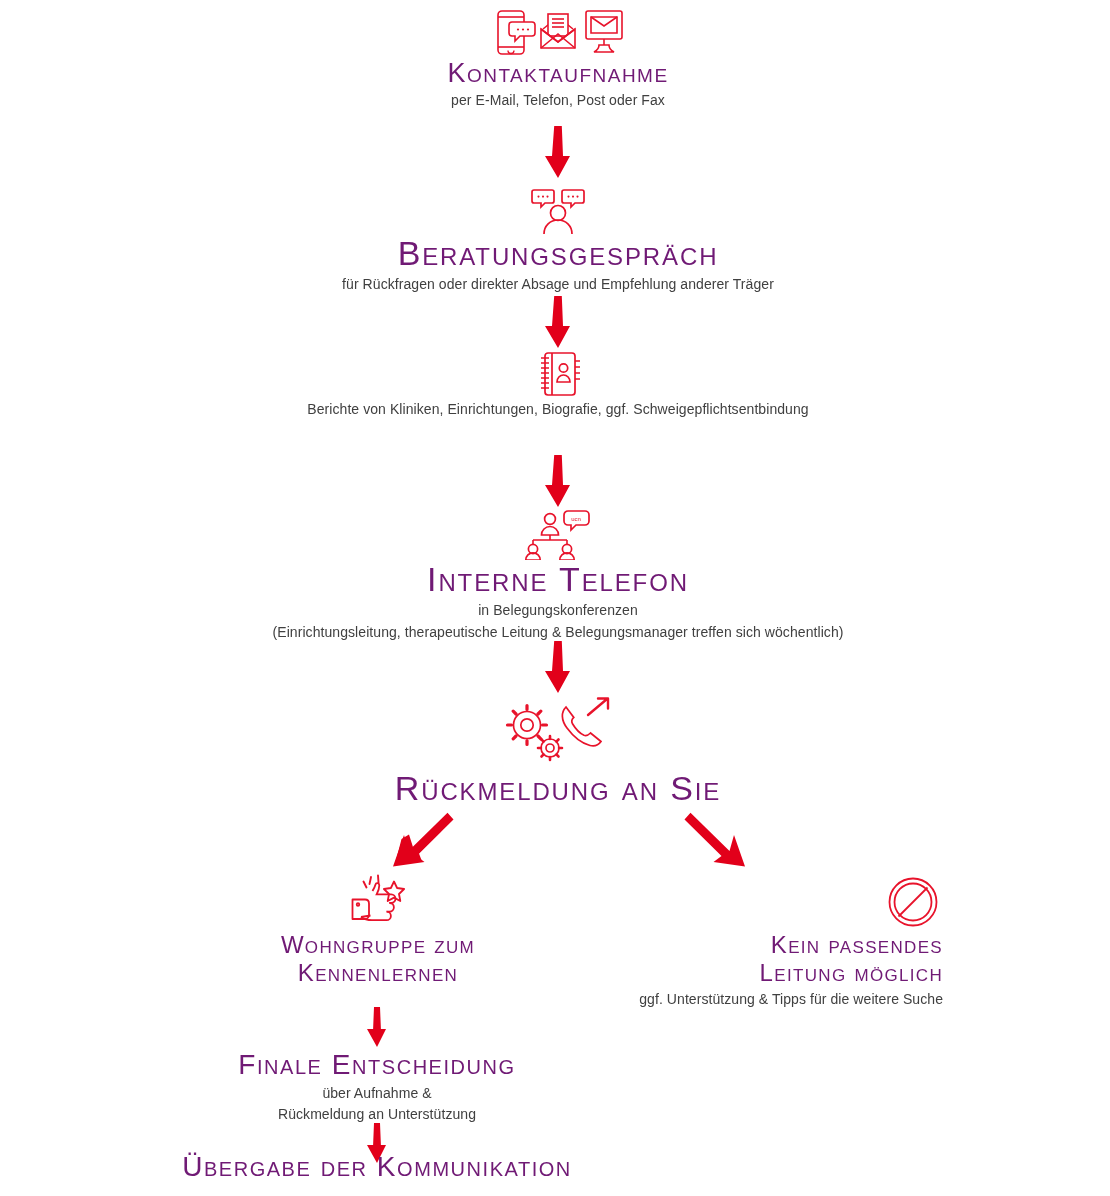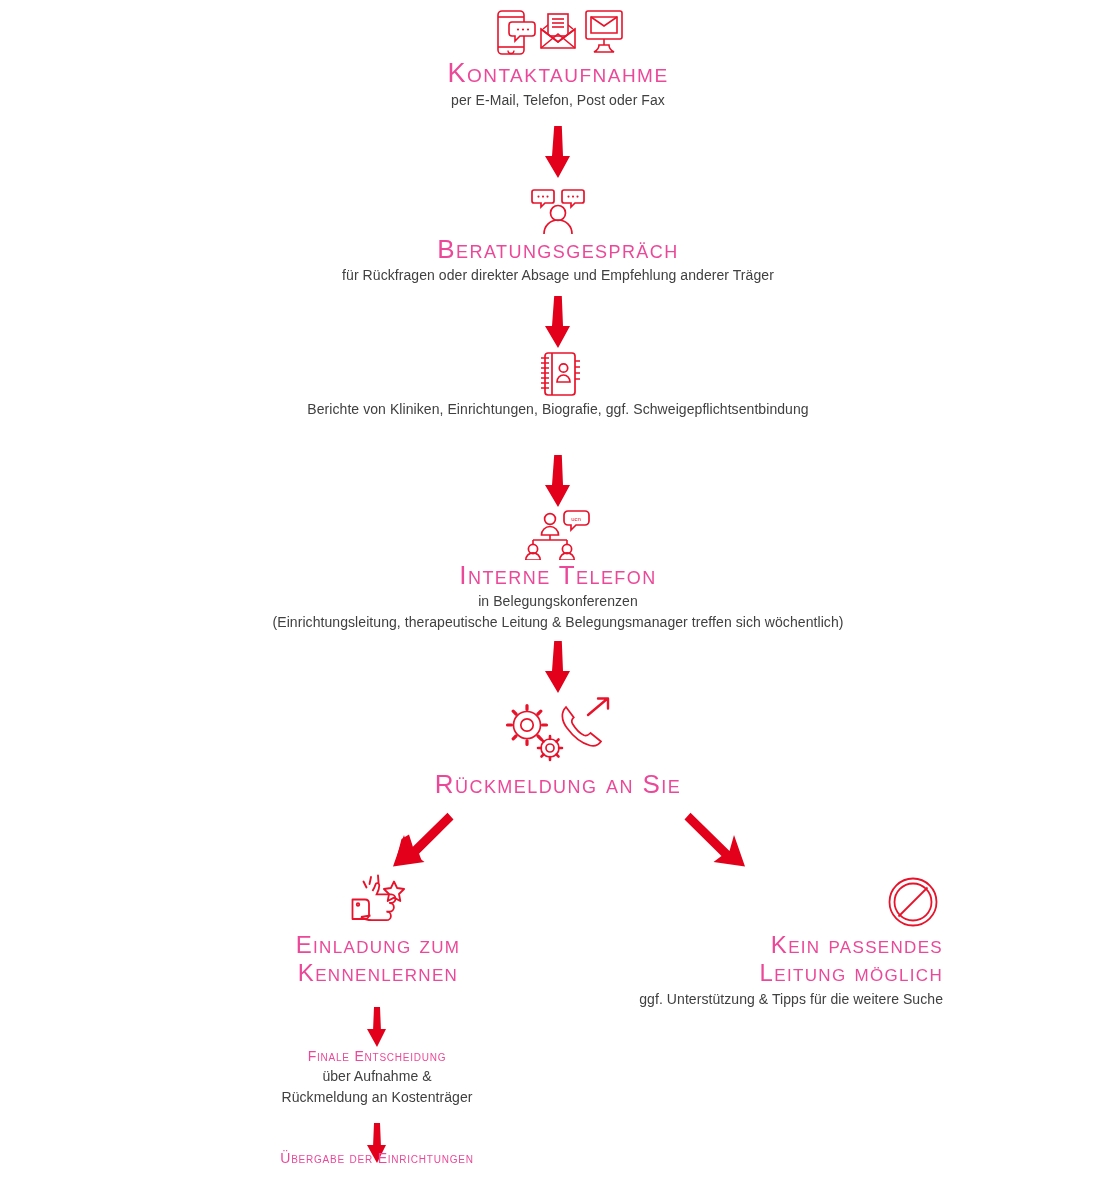--- a/index.html
+++ b/index.html
@@ -28,28 +28,28 @@
   }
   .icon {
     display: block;
     margin: 0 auto;
     line-height: 0;
   }
   .title {
     display: block;
     font-variant: small-caps;
     letter-spacing: 0.055em;
-    color: #ec4899;
+    color: #701a75;
     font-weight: 400;
     white-space: nowrap;
   }
   .t-xl   { font-size: 27px; line-height: 1.16; }
-  .t-lg   { font-size: 26px; line-height: 1.16; }
+  .t-lg   { font-size: 34px; line-height: 1.16; }
   .t-md   { font-size: 24px; line-height: 1.18; }
-  .t-sm   { font-size: 14px; line-height: 1.20; }
+  .t-sm   { font-size: 28px; line-height: 1.20; }
   .sub {
     display: block;
     font-size: 14px;
     line-height: 1.38;
     color: #404040;
     letter-spacing: 0.005em;
     white-space: nowrap;
     margin-top: 2px;
   }
   
@@ -236,21 +236,21 @@
                  c2.4 0 4.3 1.9 4.3 4.3 0 2.4-1.9 4.3-4.3 4.3h-2"></path>
         <path d="M47.6 30c2.4 0 4.3 1.9 4.3 4.3s-1.9 4.3-4.3 4.3h-3"></path>
         <path d="M44.6 38.6c2.4 0 4.3 1.9 4.3 4.3s-1.9 4.3-4.3 4.3H30
                  c-4 0-8-1-11-3.2"></path>
 
         <path d="M10.5 26.5h12.5c2.4 0 4 1.8 4 4.2v11c0 2.4-1.6 4.3-4 4.3H10.5z" stroke-linejoin="round"></path>
         <circle cx="16" cy="31.5" r="1.3"></circle>
         <path d="M19 44l9.5-1.5"></path>
       </svg>
     </span>
-    <span class="title t-md">Einladung zum</span>
+    <span class="title t-md">Wohngruppe zum</span>
     <span class="title t-md">Kennenlernen</span>
   </div>
 
   <div class="node" style="left:733px; top:873px; width:420px;text-align:right;">
     <span class="icon">
       <svg width="60" height="58" viewBox="0 0 60 58" fill="none" stroke="#E8132B" stroke-width="1.8">
         <circle cx="30" cy="29" r="23.5"></circle>
         <circle cx="30" cy="29" r="18.5"></circle>
         <line x1="15.5" y1="43.5" x2="44.5" y2="14.5"></line>
       </svg>
@@ -262,26 +262,26 @@
 
   <div class="arrow" style="left:377px; top:1007px;">
     <svg width="22" height="40" viewBox="0 0 22 40">
       <path d="M8.0 0h6.0l0.9 22h5.1L11 40 1 22h6.1z" fill="#E2001A"></path>
     </svg>
   </div>
 
   <div class="node" style="left:377px; top:1048px; width:380px;">
     <span class="title t-sm">Finale Entscheidung</span>
     <span class="sub">über Aufnahme &amp;</span>
-    <span class="sub">Rückmeldung an Kostenträger</span>
+    <span class="sub">Rückmeldung an Unterstützung</span>
   </div>
 
   <div class="arrow" style="left:377px; top:1123px;">
     <svg width="22" height="40" viewBox="0 0 22 40">
       <path d="M8.0 0h6.0l0.9 22h5.1L11 40 1 22h6.1z" fill="#E2001A"></path>
     </svg>
   </div>
 
   <div class="node" style="left:377px; top:1150px; width:460px;">
-    <span class="title t-sm">Übergabe der Einrichtungen</span>
+    <span class="title t-sm">Übergabe der Kommunikation</span>
   </div>
 
 </div>
 
 </body></html>

